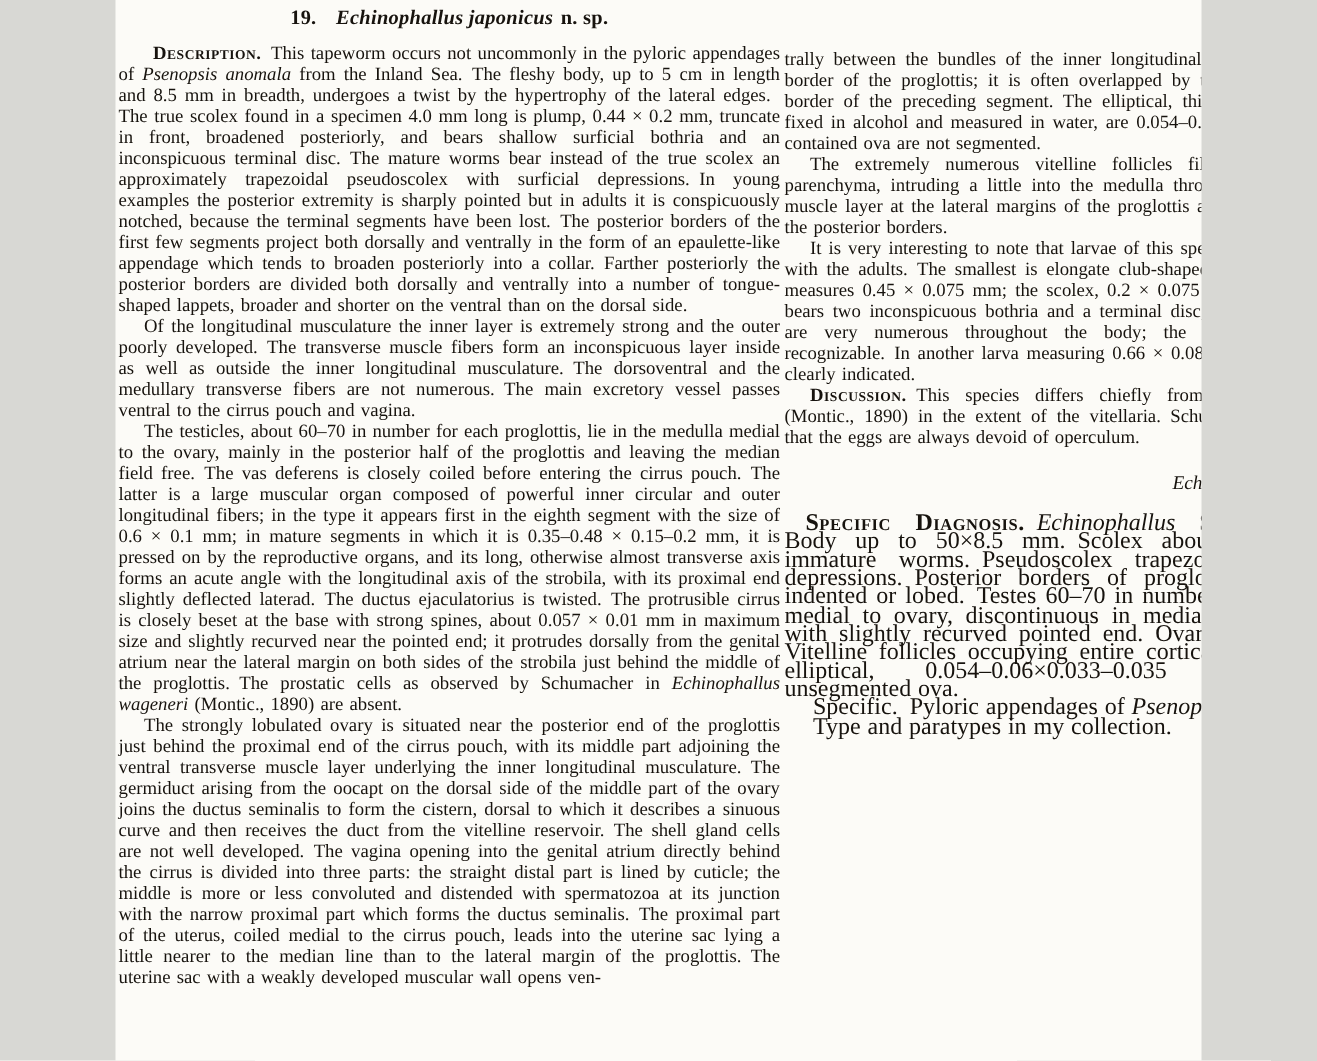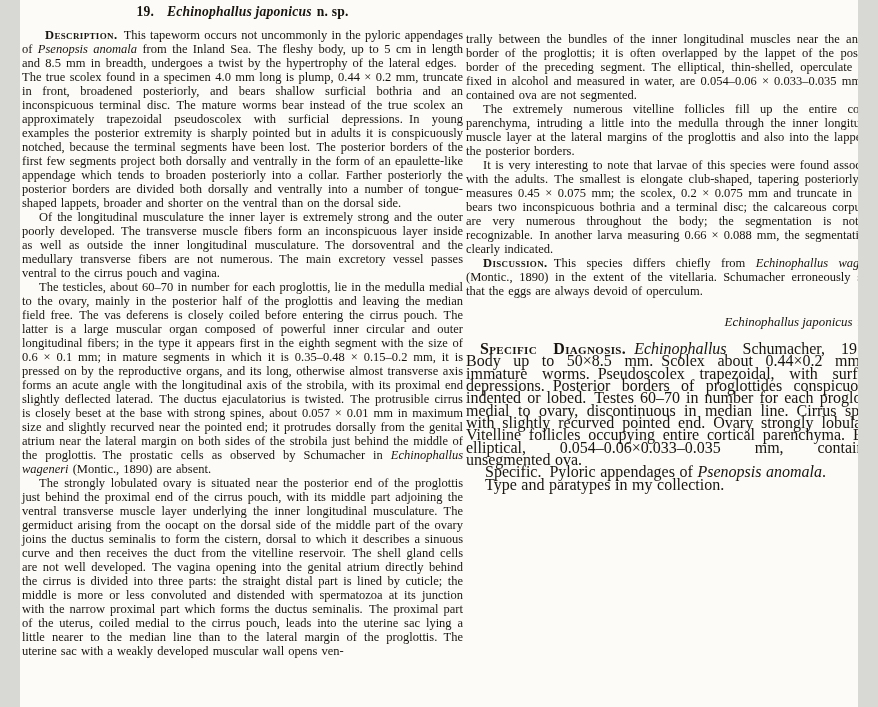--- a/index.html
+++ b/index.html
@@ -1,19 +1,19 @@
 <!DOCTYPE html>
 <html><head>
 <meta charset="utf-8">
 <style>
   html, body { margin: 0; padding: 0; }
   body { background: #d8d8d4; }
   .page {
     position: relative;
-    width: 838px;
+    width: 724px;
     height: 707px;
     margin: 0 auto;
     background: #fcfbf7;
     overflow: hidden;
     font-family: "Liberation Serif", "DejaVu Serif", serif;
     color: #17130e;
     -webkit-font-smoothing: antialiased;
   }
   .col { position: absolute; }
   .col-left  { left: 2px;   top: 3px;  width: 441px; }

